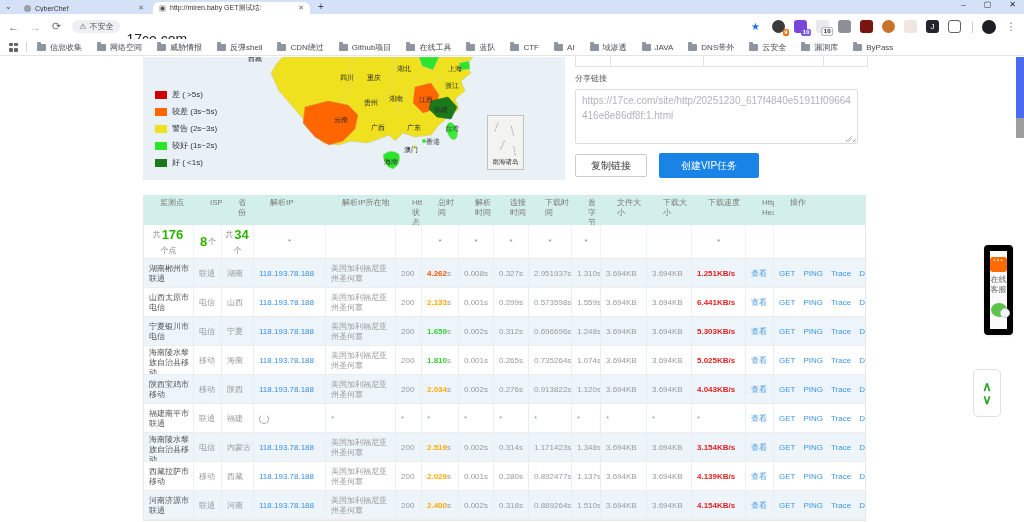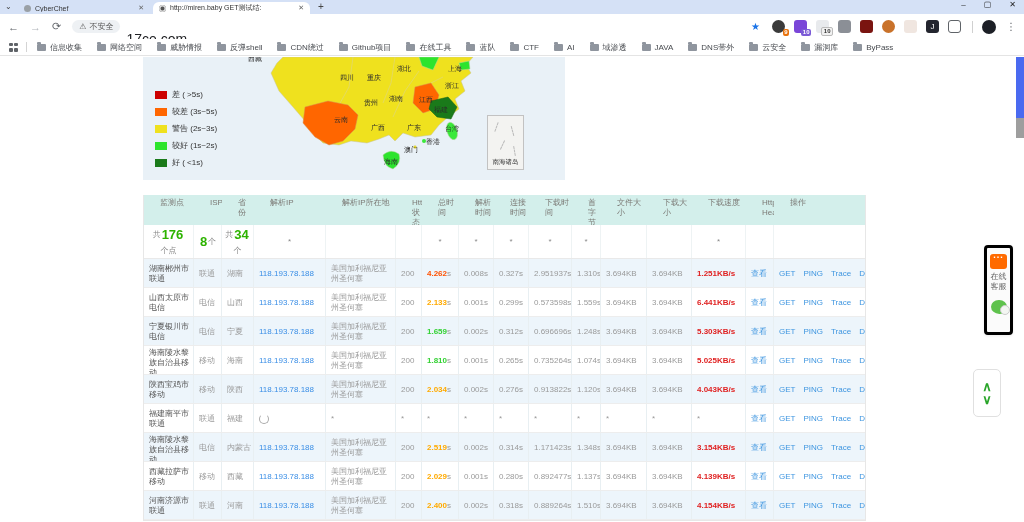--- a/index.html
+++ b/index.html
@@ -123,21 +123,21 @@
   [data-level="red"]  { color:#e02222; font-weight:bold; }
   [data-level="none"] { color:#9a9a9a; font-weight:normal; }
   .unit { color:#9a9a9a; font-weight:normal; }
   .td.c-view { }
   .td.c-view a { color:#3f96e0; text-decoration:none; }
   .ops { display:flex; gap:8px; }
   .ops a { color:#3f96e0; text-decoration:none; font-size:8px; }
 
   
   .chat-widget { position:absolute; left:984px; top:189px; width:29px; height:90px; background:#fbfbfb;
-    border:3px solid #000000; border-radius:4px; box-shadow:0 1px 3px rgba(0,0,0,.08);
+    border:6px solid #000000; border-radius:4px; box-shadow:0 1px 3px rgba(0,0,0,.08);
     display:flex; flex-direction:column; align-items:center; padding-top:6px; gap:3px; }
   .chat-ic { width:17px; height:15px; background:#ff6a00; border-radius:3px; position:relative; }
   .chat-ic::before { content:"..."; position:absolute; left:0; top:-4px; width:100%; text-align:center;
     color:#fff; font-size:9px; font-weight:bold; letter-spacing:1px; }
   .chat-txt { font-size:8px; color:#666; text-align:center; line-height:1.3; }
   .wechat-ic { width:16px; height:14px; background:#5fc24d; border-radius:50% 50% 46% 54%; position:relative; margin-top:4px; }
   .wechat-ic::after { content:""; position:absolute; right:-3px; bottom:-1px; width:8px; height:8px;
     background:#f3f6f2; border:1px solid #ccc; border-radius:50%; }
   .updown { position:absolute; left:973px; top:313px; width:28px; height:48px; background:#fff;
     border:1px solid #e0e0e0; border-radius:5px; display:flex; flex-direction:column;
@@ -362,20 +362,35 @@
             <span class="lg-sq"></span>
             <span class="lg-label">较好 (1s~2s)</span>
           </div>
         <div class="lg-item lg4">
             <span class="lg-sq"></span>
             <span class="lg-label">好 ( &lt;1s)</span>
           </div>
       </div>
     </div>
 
+    <div class="sharepanel">
+      <div class="share-topedge">
+        <i style="left:0;"></i>
+          <i style="left:35px;"></i>
+          <i style="left:128px;"></i>
+          <i style="left:248px;"></i>
+          <i style="left:292px;"></i>
+      </div>
+      <div class="share-label">分享链接</div>
+      <div class="share-box">https://17ce.com/site/http/20251230_617f4840e51911f09664416e8e86df8f:1.html</div>
+      <div class="share-btns">
+        <button class="btn-copy">复制链接</button>
+        <button class="btn-vip">创建VIP任务</button>
+      </div>
+    </div>
 
     <div class="datatable">
       <div class="thead">
         <div class="th">监测点</div>
         <div class="th">ISP</div>
         <div class="th">省份</div>
         <div class="th">解析IP</div>
         <div class="th">解析IP所在地</div>
         <div class="th">Http状态</div>
         <div class="th">总时间</div>

